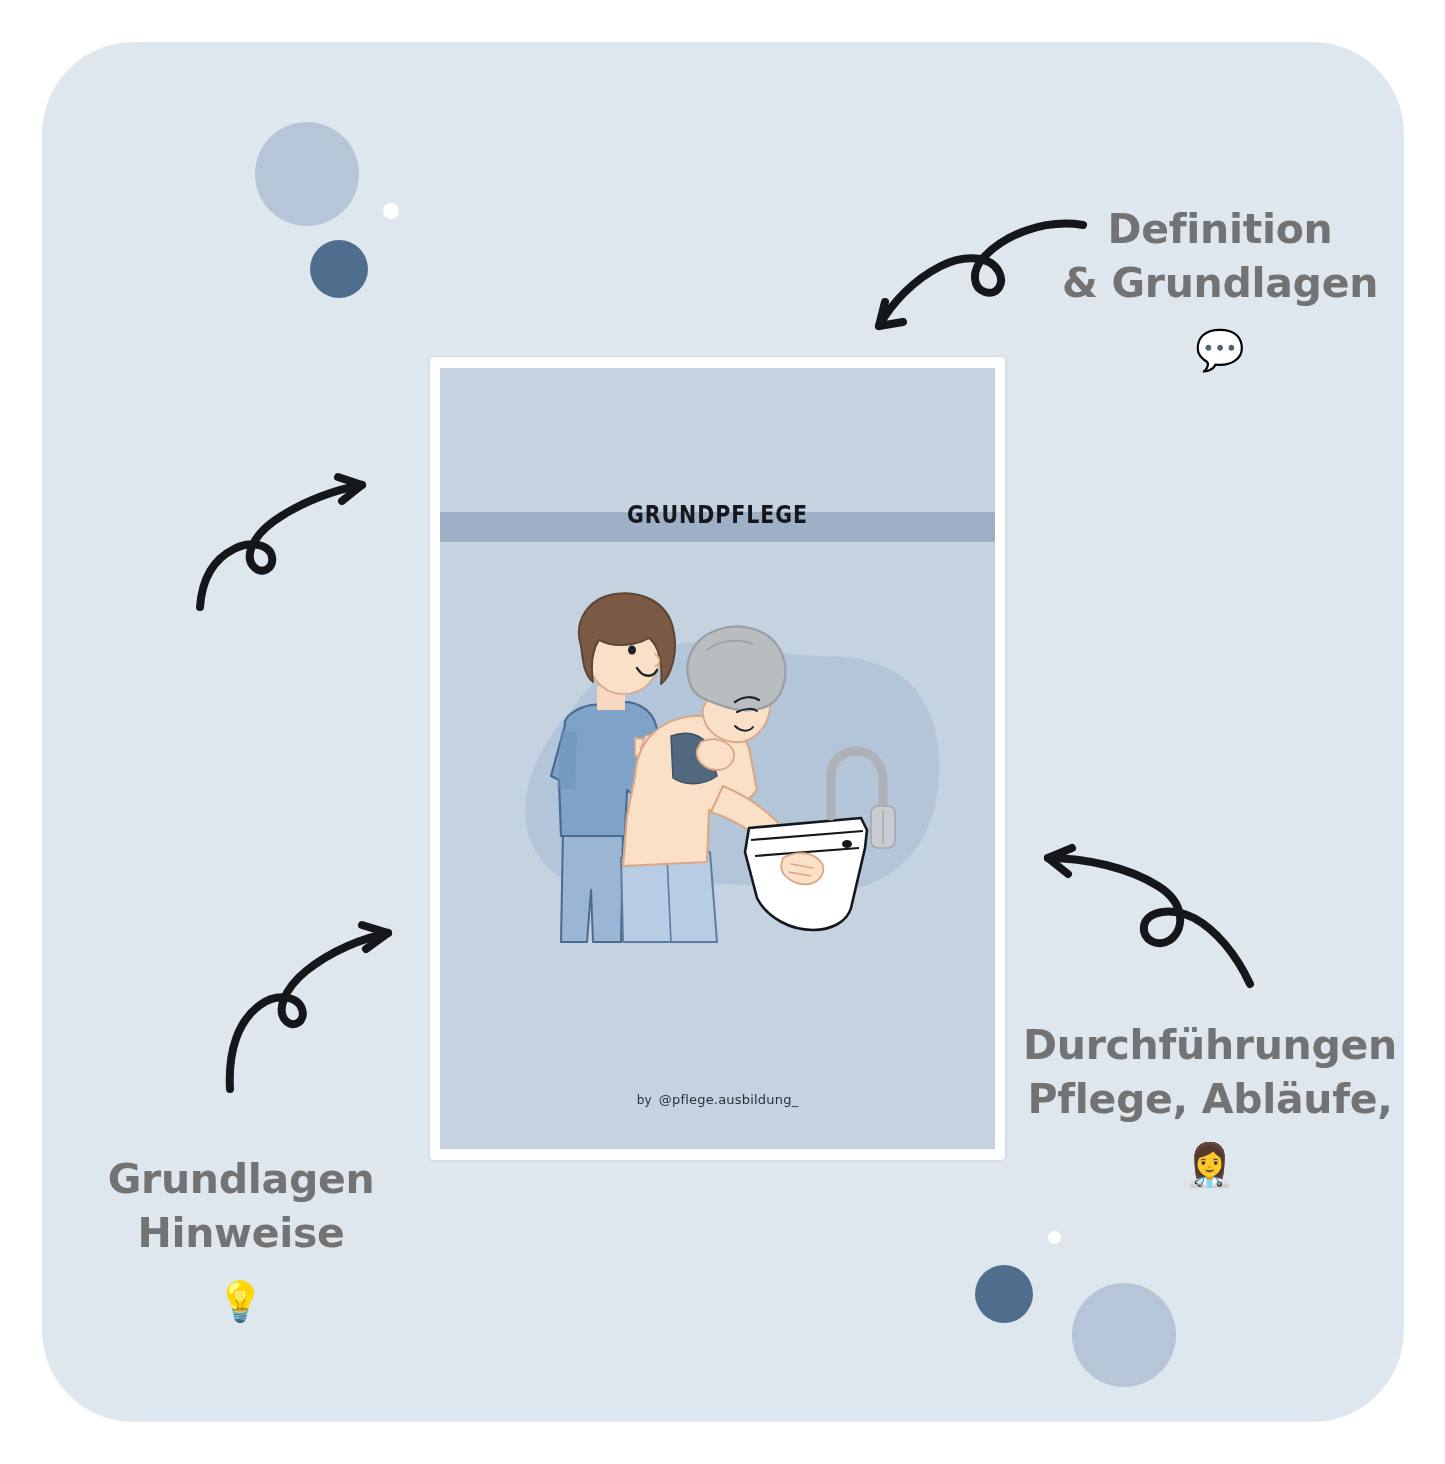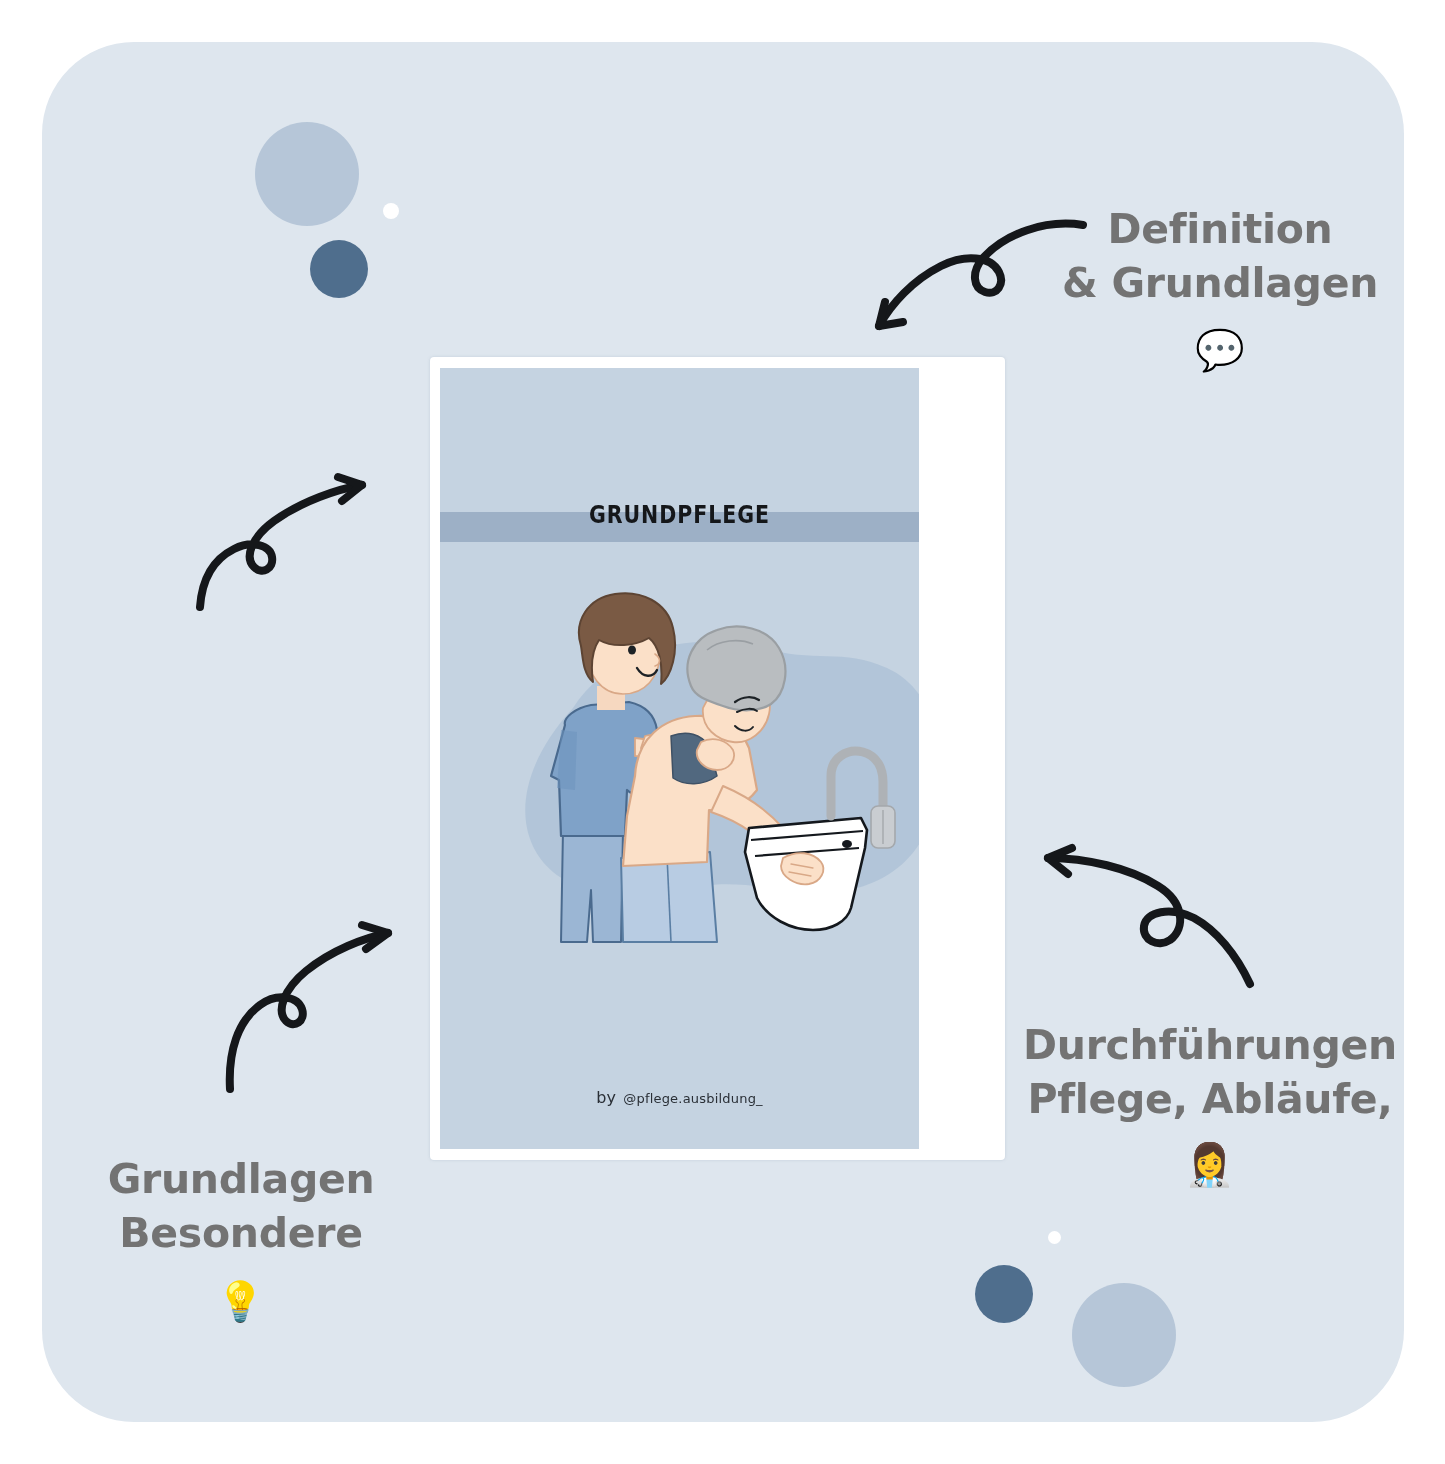--- a/index.html
+++ b/index.html
@@ -59,21 +59,21 @@
     width: 575px;
     height: 803px;
     background: #ffffff;
     border-radius: 4px;
     box-shadow: 0 0 3px rgba(140,160,180,0.35);
   }
   #poster-inner {
     position: absolute;
     left: 10px;
     top: 11px;
-    width: 479px;
+    width: 555px;
     height: 781px;
     background: #c5d3e1;
     overflow: hidden;
   }
 
   
   #poster-band {
     position: absolute;
     left: 0;
     top: 144px;
@@ -109,21 +109,21 @@
     position: absolute;
     left: 0;
     bottom: 42px;
     width: 100%;
     text-align: center;
     font-family: "DejaVu Sans", sans-serif;
     font-size: 13px;
     color: #2a2f36;
     letter-spacing: 0.2px;
   }
-  #poster-credit .by { margin-right: 7px; font-size: 16px; }
+  #poster-credit .by { margin-right: 7px; font-size: 12px; }
 
   
   .label {
     position: absolute;
     color: #737373;
     font-family: "DejaVu Sans", sans-serif;
     font-weight: bold;
     text-align: center;
     line-height: 1.32;
     letter-spacing: -0.3px;
@@ -277,21 +277,21 @@
 
 
   <svg class="arrow" id="arrow-besondere" viewBox="0 0 205 190">
     <path d="M22 184 C 20 146, 30 116, 52 100 C 70 87, 90 92, 94 104 C 98 116, 86 124, 78 116
              C 68 106, 76 84, 98 66 C 124 45, 156 33, 180 28" fill="none" stroke="#15171a" stroke-width="8" stroke-linecap="round"></path>
     <path d="M180 28 L154 20 M180 28 L158 44" fill="none" stroke="#15171a" stroke-width="8" stroke-linecap="round" stroke-linejoin="round"></path>
   </svg>
 
   <div class="label" id="label-besondere">
     <span class="line">Grundlagen</span>
-    <span class="line">Besondere</span>
+    <span class="line">Hinweise</span>
     <span class="emoji">💡</span>
   </div>
 
   <svg class="arrow" id="arrow-pflege" viewBox="0 0 260 190">
     <path d="M232 166 C 218 136, 198 112, 176 100 C 152 88, 128 94, 126 108 C 124 122, 140 130, 152 122
              C 168 110, 166 84, 140 68 C 112 50, 68 40, 30 40" fill="none" stroke="#15171a" stroke-width="8" stroke-linecap="round"></path>
     <path d="M30 40 L54 30 M30 40 L50 56" fill="none" stroke="#15171a" stroke-width="8" stroke-linecap="round" stroke-linejoin="round"></path>
   </svg>
 
   <div class="label" id="label-pflege">

